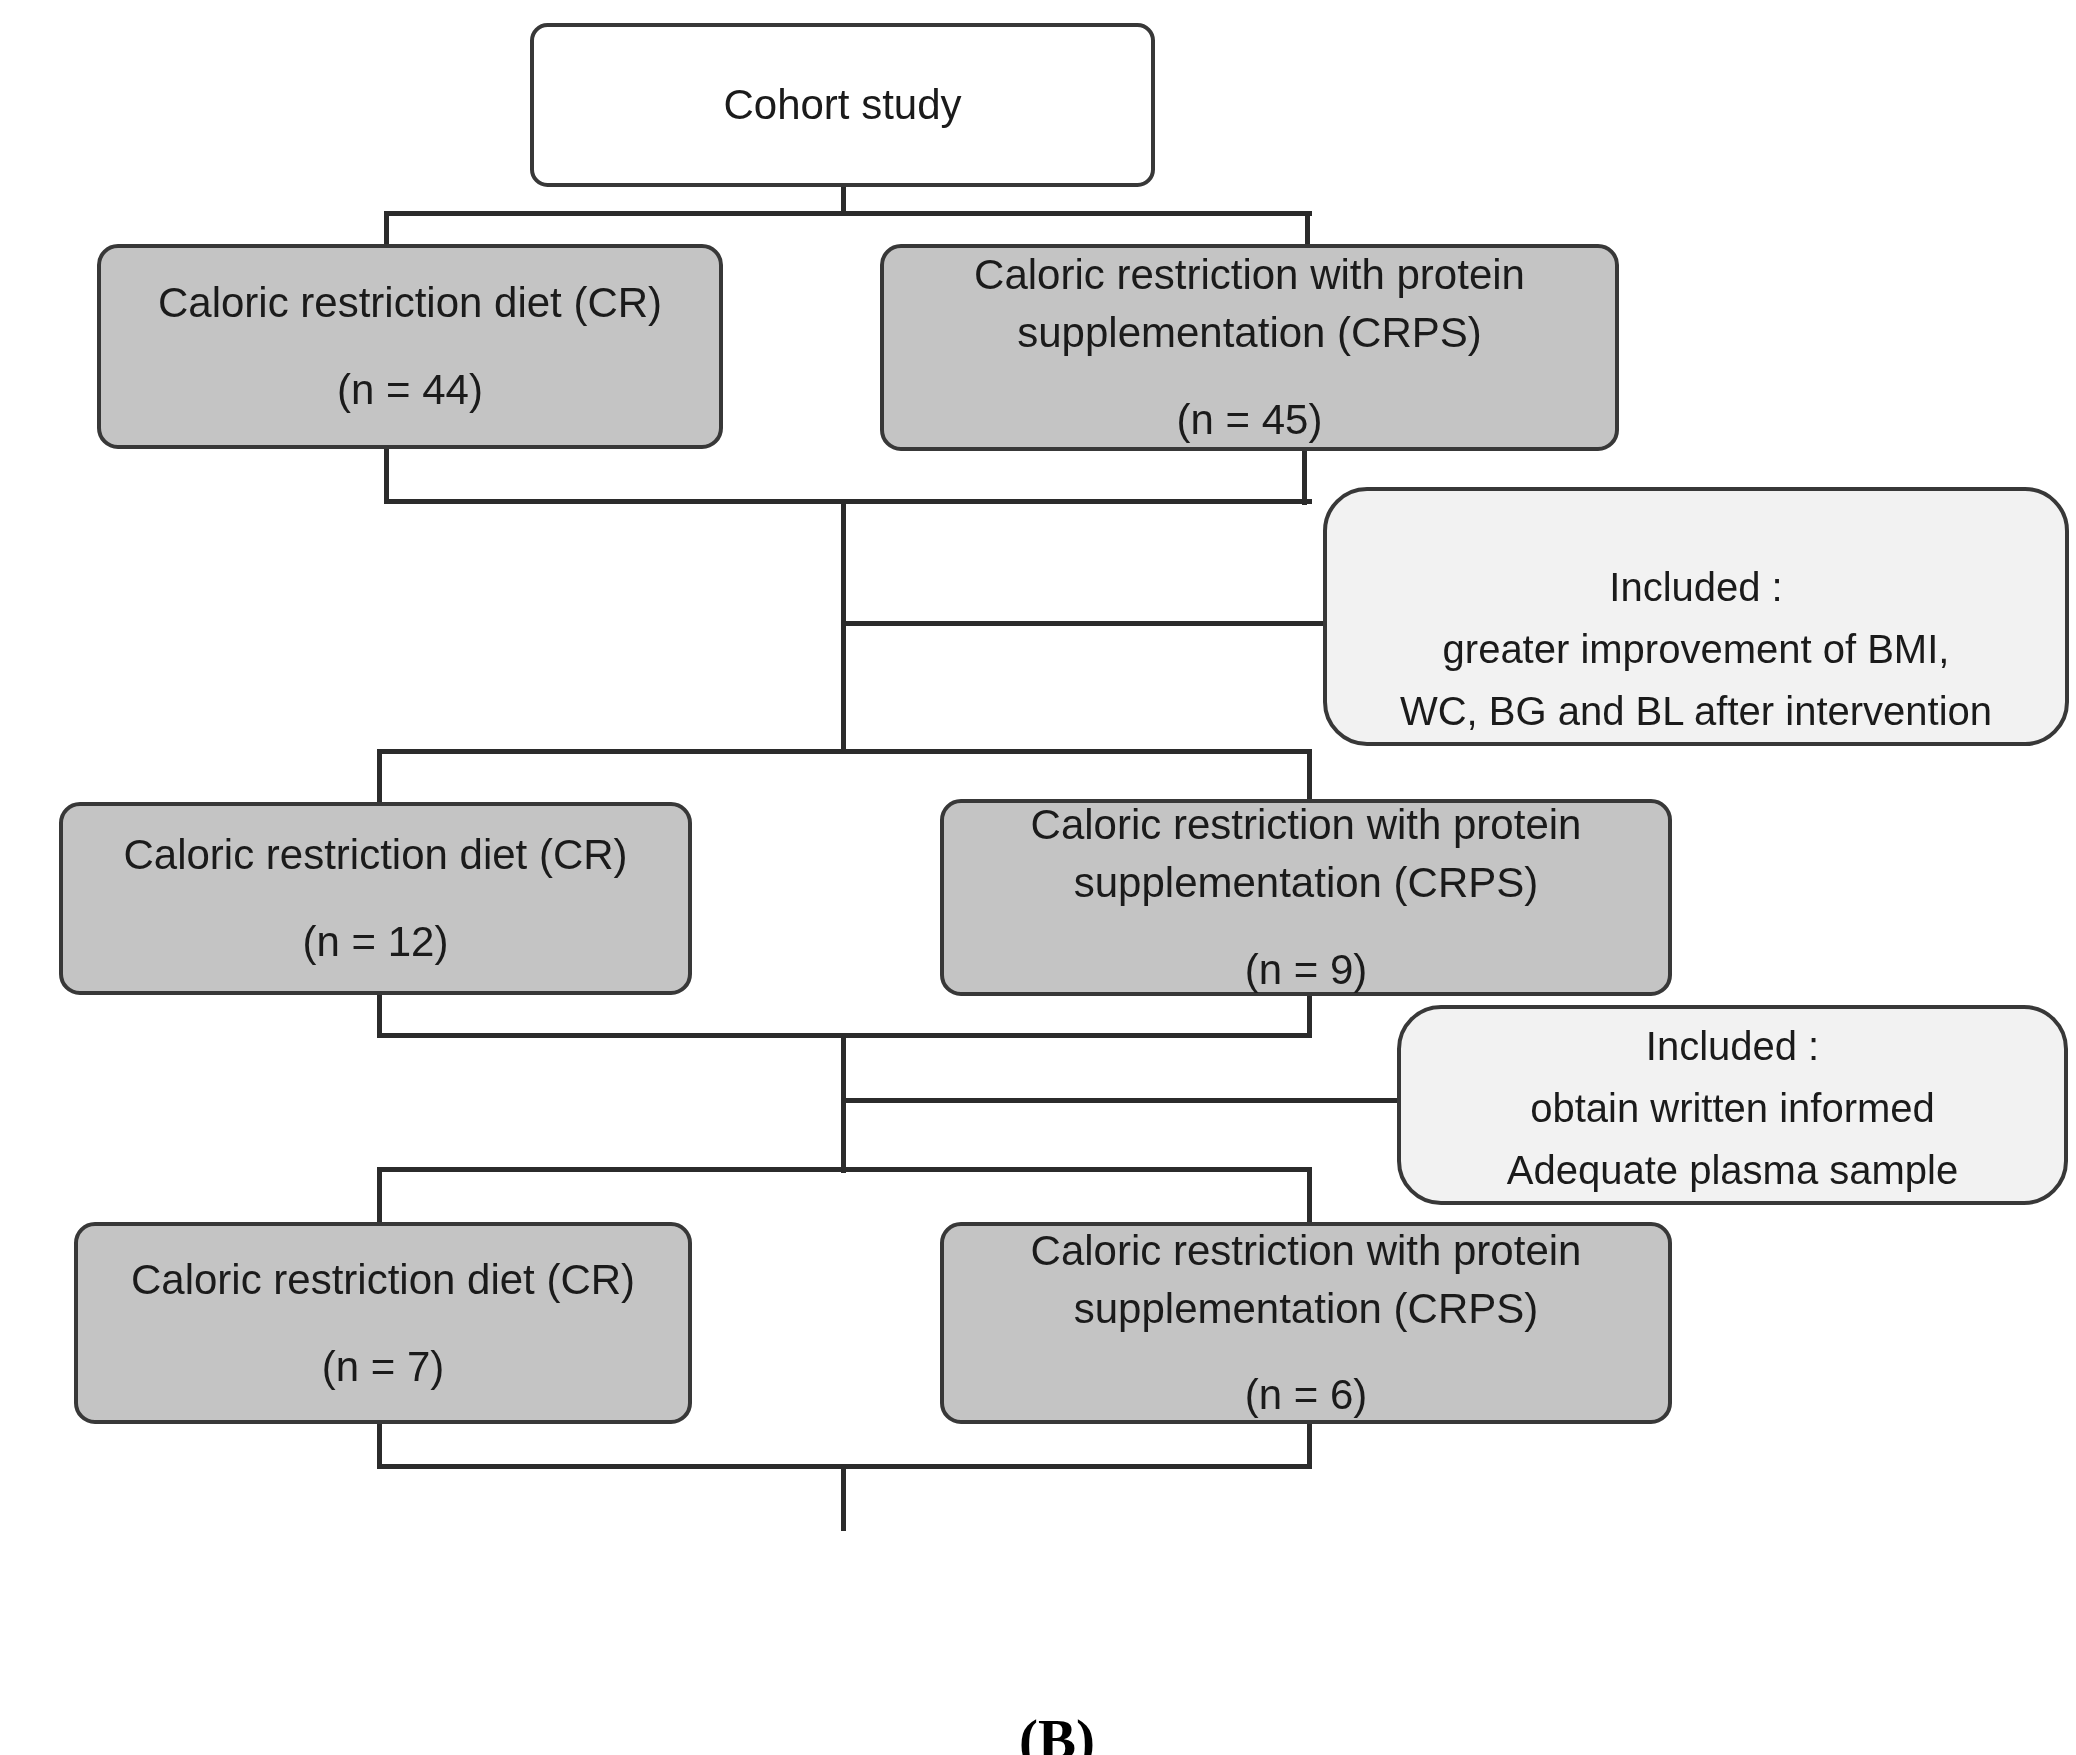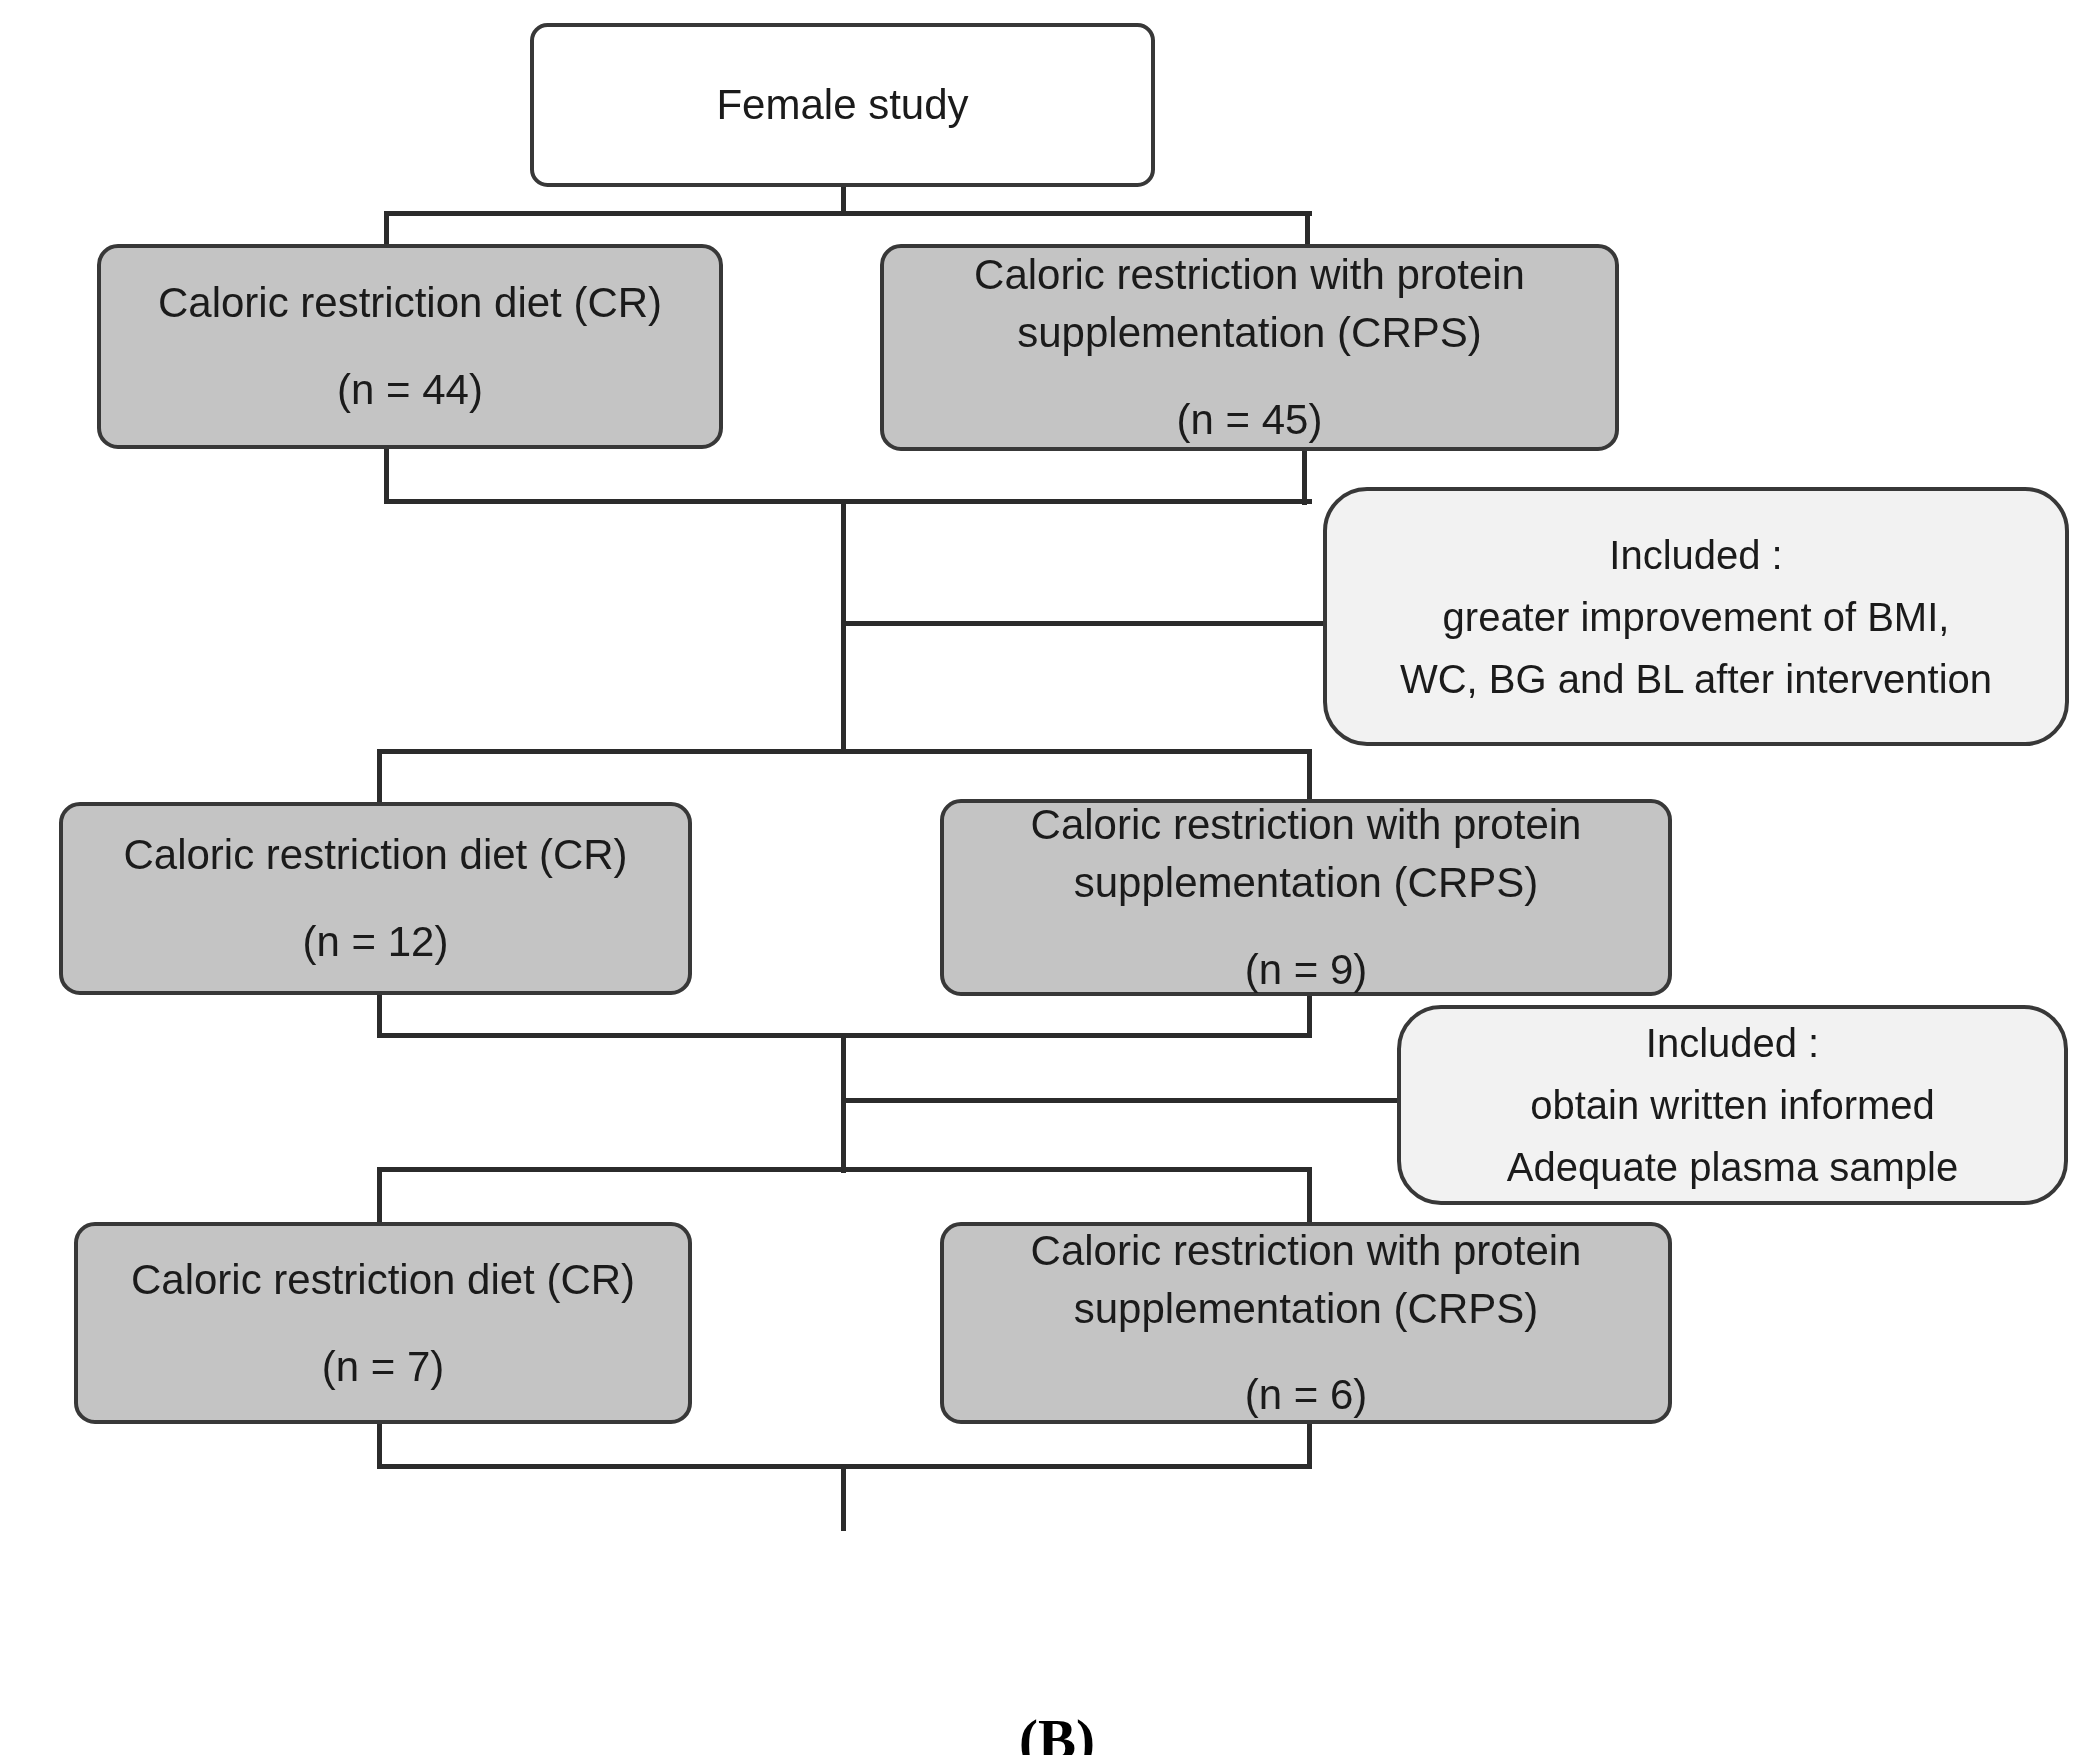--- a/index.html
+++ b/index.html
@@ -28,21 +28,21 @@
     flex-direction:column;
     align-items:center;
     justify-content:center;
     text-align:center;
     font-size:42px;
     line-height:1.38;
   }
   .node .t{white-space:nowrap;}
   .node .count{margin-top:29px;white-space:nowrap;}
   .gray{background:var(--box-gray);border-radius:21px;}
-  .light{background:var(--box-light);border-radius:44px;font-size:40px;line-height:1.55;}
+  .light{background:var(--box-light);border-radius:44px;font-size:40px;line-height:1.55;justify-content:flex-end;}
   .white{background:var(--box-white);border-radius:17.5px;}
 
   
   #cohort  {left:530px;  top:22.5px;   width:625px; height:164px;}
   #cr44    {left:97px;  top:244px;  width:626px; height:205px;}
   #crps45  {left:880px; top:244px;  width:739px; height:207px;}
   #included1{left:1323px;top:487px;  width:746px; height:259px;}
   #cr12    {left:59px;   top:802px; width:633px; height:193px;}
   #crps17  {left:940px; top:799px; width:732px; height:197px;}
   #included2{left:1397px;top:1005px; width:671px; height:200px;}
@@ -110,21 +110,21 @@
   <div class="line c17"></div>
   <div class="line c18"></div>
   <div class="line c19"></div>
   <div class="line c20"></div>
   <div class="line c21"></div>
   <div class="line c22"></div>
   <div class="line c23"></div>
   <div class="line c24"></div>
 
   <div class="node white" id="cohort">
-    <div class="t">Female study</div>
+    <div class="t">Cohort study</div>
   </div>
 
   <div class="node gray" id="cr44">
     <div class="t">Caloric restriction diet (CR)</div>
     <div class="count">(n = 44)</div>
   </div>
 
   <div class="node gray" id="crps45">
     <div class="t">Caloric restriction with protein</div>
     <div class="t">supplementation (CRPS)</div>

